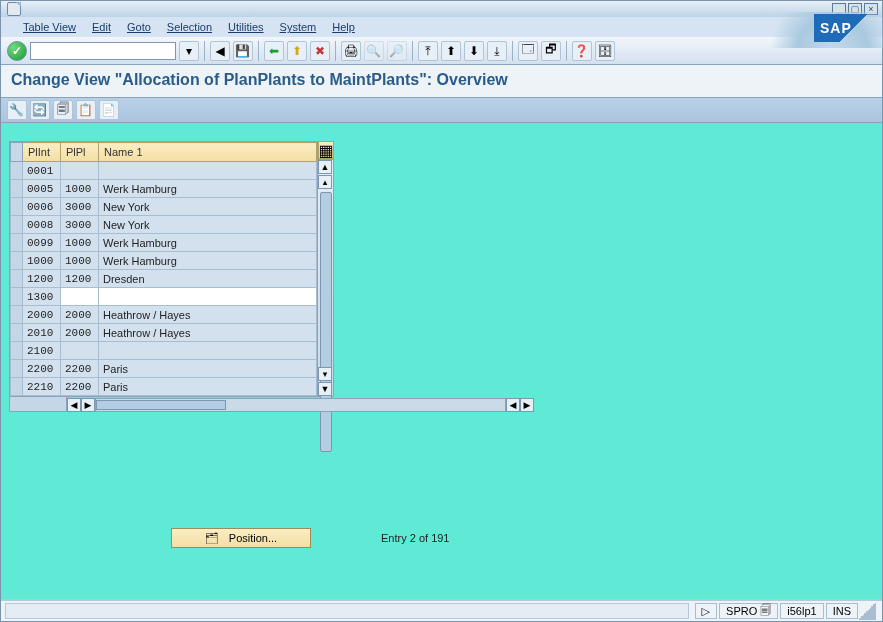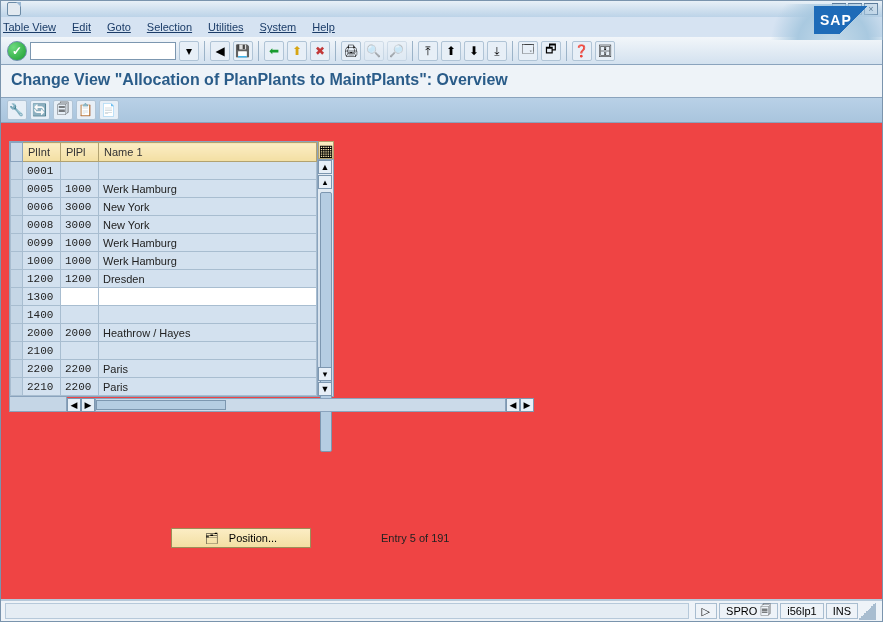--- a/index.html
+++ b/index.html
@@ -5,39 +5,39 @@
     * { box-sizing: border-box; margin: 0; padding: 0; font-family: Arial, sans-serif; }
     body { background: #fff; width: 883px; height: 622px; overflow: hidden; position: relative; }
     
     .window { border: 1px solid #7a94ad; height: 100%; display:flex; flex-direction:column; }
     
     .titlebar { height: 16px; background: linear-gradient(#e8f0f7,#bcd3e8); display:flex; align-items:center; justify-content:flex-end; padding:0 4px; gap:2px;}
     .titlebar .doc-icon { width:14px; height:14px; margin-right:auto; margin-left:2px; background:#e2e9f0; border:1px solid #6b8aa6; border-radius:2px; position:relative;}
     .titlebar .doc-icon::after{content:"";position:absolute;right:-1px;top:-1px;width:0;height:0;border-left:5px solid transparent;border-top:5px solid #9bb8d3;}
     .win-btn { width:14px; height:12px; border:1px solid #5a7a9a; background:#d6e2ee; display:flex; align-items:center; justify-content:center; font-size:9px; color:#2e4a66;}
     
-    .menubar { height: 20px; background:#d6e3f2; display:flex; align-items:center; padding:0 2px; gap:16px; font-size:11px; color:#1b3c68;}
+    .menubar { height: 20px; background:#d6e3f2; display:flex; align-items:center; padding:0 22px; gap:16px; font-size:11px; color:#1b3c68;}
     .menubar span { text-decoration: underline; }
     
-    .sap-logo-strip { position:absolute; top:4px; right:0; height:36px; width:130px; background: radial-gradient(circle at 80px 40px, #c5dae9 0%, #a9c9e0 40%, transparent 70%); display:flex; align-items:flex-start; justify-content:flex-start; pointer-events:none;}
+    .sap-logo-strip { position:absolute; top:12px; right:0; height:36px; width:130px; background: radial-gradient(circle at 80px 40px, #c5dae9 0%, #a9c9e0 40%, transparent 70%); display:flex; align-items:flex-start; justify-content:flex-start; pointer-events:none;}
     .sap-logo { position:absolute; top:2px; right:15px; width:54px; height:28px; background: linear-gradient(135deg,#1e6bb8 0%, #1e6bb8 65%, transparent 65.1%); color:#fff; font-weight:bold; font-size:14px; display:flex; align-items:center; padding-left:6px; letter-spacing:1px;}
     
     .toolbar { height: 28px; background: linear-gradient(#f2f6fa,#d3e1ef); border-bottom:1px solid #8aa3bd; display:flex; align-items:center; padding:0 6px; gap:3px;}
     .check-btn { width:20px; height:20px; border:1px solid #6d8faa; border-radius:50%; background:radial-gradient(circle at 30% 30%, #6eda7f,#1a9c30); display:flex; align-items:center; justify-content:center; color:#fff; font-size:12px; font-weight:bold;}
     .cmd-input { width:146px; height:18px; border:1px solid #7c97b0; background:#fff; font-size:11px; padding:0 3px;}
     .sep { width:1px; height:20px; background:#9bb3c8; margin:0 2px;}
     .tico { width:20px; height:20px; border:1px solid #b0c4d6; background:#e7eff7; display:flex; align-items:center; justify-content:center; font-size:12px; border-radius:2px;}
     .tico.disabled { opacity:0.45; }
     
     .page-title { padding:6px 10px 8px; background:#eef3f8;}
     .page-title h1 { font-size:16px; color:#2a5c89; font-weight:bold; }
     
     .action-bar { height: 26px; background: linear-gradient(#b9d1e7,#a9c5dd); border-top:1px solid #8aa3bd; border-bottom:1px solid #8aa3bd; display:flex; align-items:center; padding:0 6px; gap:3px;}
     
-    .content { flex:1; padding: 18px 0 0 8px; background:#ef4444; position:relative; overflow:hidden;}
+    .content { flex:1; padding: 18px 0 0 8px; background:#5eead4; position:relative; overflow:hidden;}
     
     .table-wrap { display:inline-block; border:1px solid #8aa3bd; }
     table { border-collapse: collapse; font-size:11px; }
     th { background: linear-gradient(#fbedc4,#f3dfa3); border:1px solid #b2a270; padding:3px 5px; text-align:left; color:#333; font-weight:normal; height:18px; }
     th.corner { background:#c9d8e7; border:1px solid #8aa3bd; width:12px;}
     td { border:1px solid #a8bdd0; padding:2px 4px; height:18px; background:#d3e1ef; color:#222; }
     td.rowsel { background:#c5d6e6; width:12px; }
     td.plnt { width:38px; font-family:Liberation Mono, monospace;}
     td.plpl { width:38px; font-family:'Courier New',monospace;}
     td.name { width:218px; }
@@ -184,27 +184,27 @@
                 <td class="name">Dresden</td>
               </tr>
               <tr>
                 <td class="rowsel"></td>
                 <td class="plnt">1300</td>
                 <td class="plpl empty-input"></td>
                 <td class="name empty-input"></td>
               </tr>
               <tr>
                 <td class="rowsel"></td>
-                <td class="plnt">1400</td>
-                <td class="plpl"></td>
-                <td class="name"></td>
-              </tr>
-              <tr>
-                <td class="rowsel"></td>
                 <td class="plnt">2000</td>
+                <td class="plpl">2000</td>
+                <td class="name">Heathrow / Hayes</td>
+              </tr>
+              <tr>
+                <td class="rowsel"></td>
+                <td class="plnt">2010</td>
                 <td class="plpl">2000</td>
                 <td class="name">Heathrow / Hayes</td>
               </tr>
               <tr>
                 <td class="rowsel"></td>
                 <td class="plnt">2100</td>
                 <td class="plpl"></td>
                 <td class="name"></td>
               </tr>
               <tr>
@@ -242,21 +242,21 @@
         </div>
       <div class="hbtn">◀</div>
       <div class="hbtn">▶</div>
     </div>
 
     <div class="position-row">
       <div class="position-btn">
           <span>🗂</span>
           <span>Position...</span>
         </div>
-      <div class="entry-txt">Entry 5 of 191</div>
+      <div class="entry-txt">Entry 2 of 191</div>
     </div>
   </div>
 
   <div class="statusbar">
     <div class="sb-track"></div>
     <div class="sb-cell">▷</div>
     <div class="sb-cell"><span>SPRO</span>&nbsp;<span>🗐</span></div>
     <div class="sb-cell">i56lp1</div>
     <div class="sb-cell">INS</div>
     <div class="sb-grip"></div>

